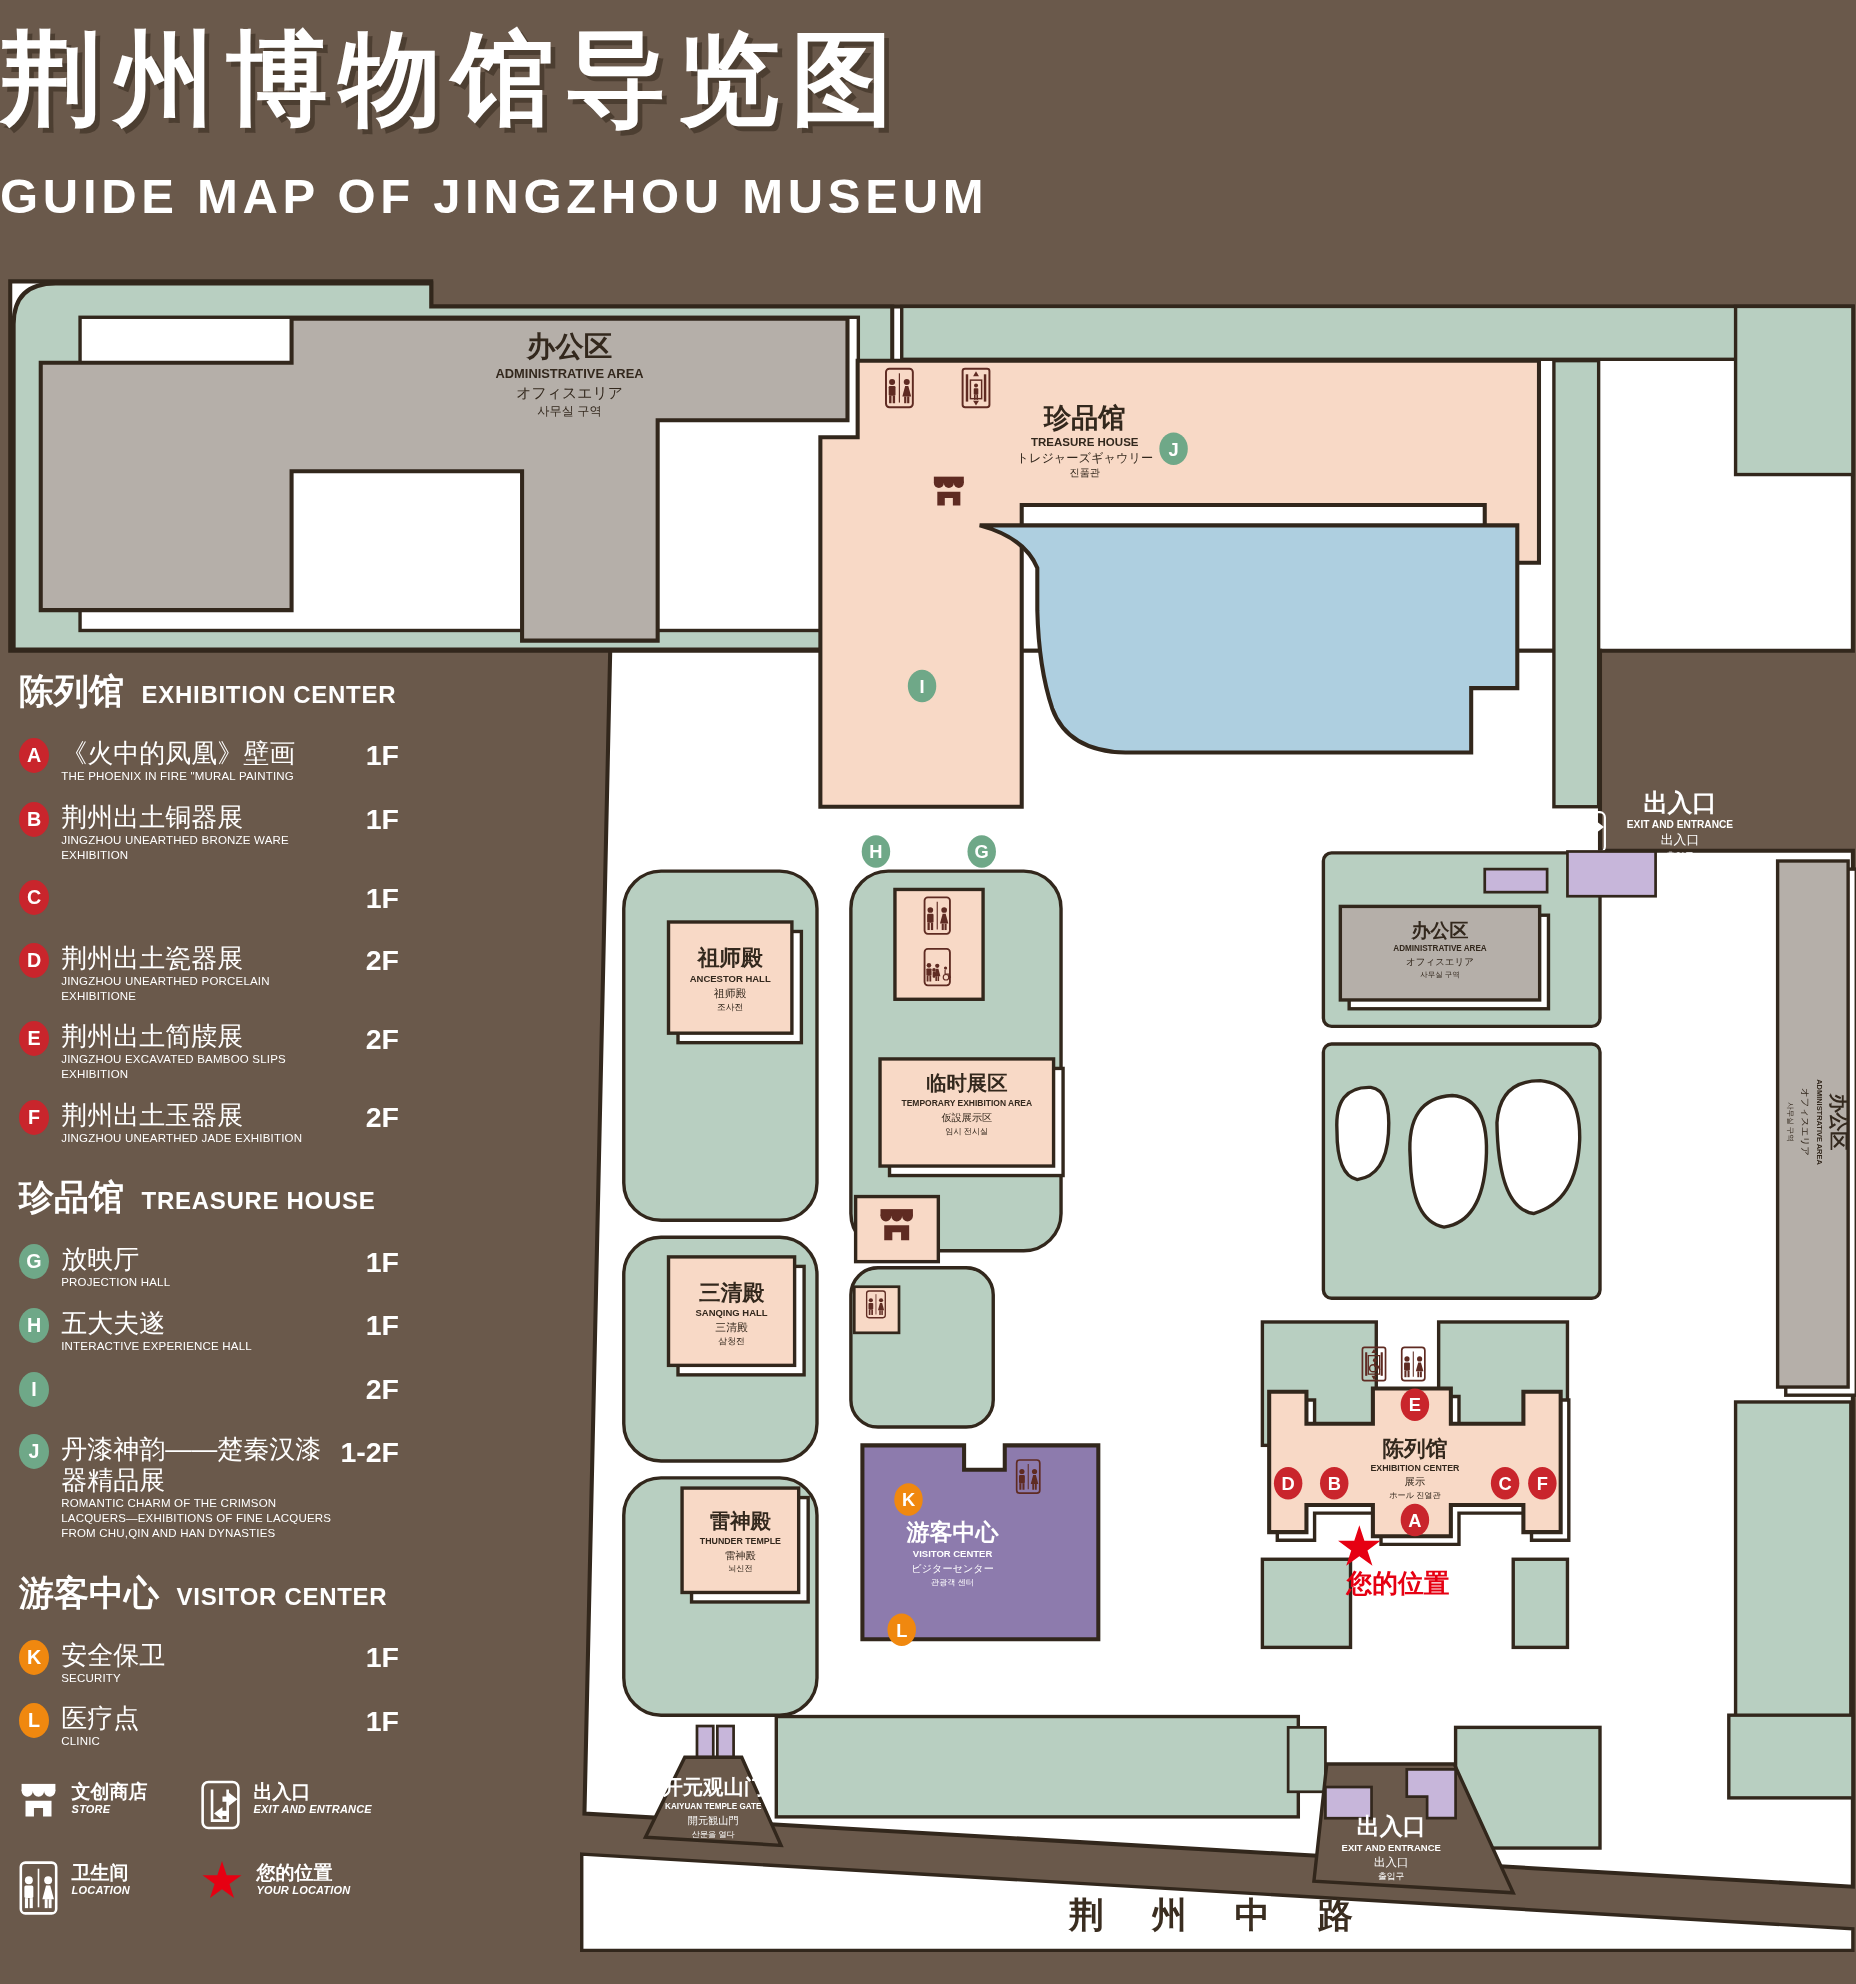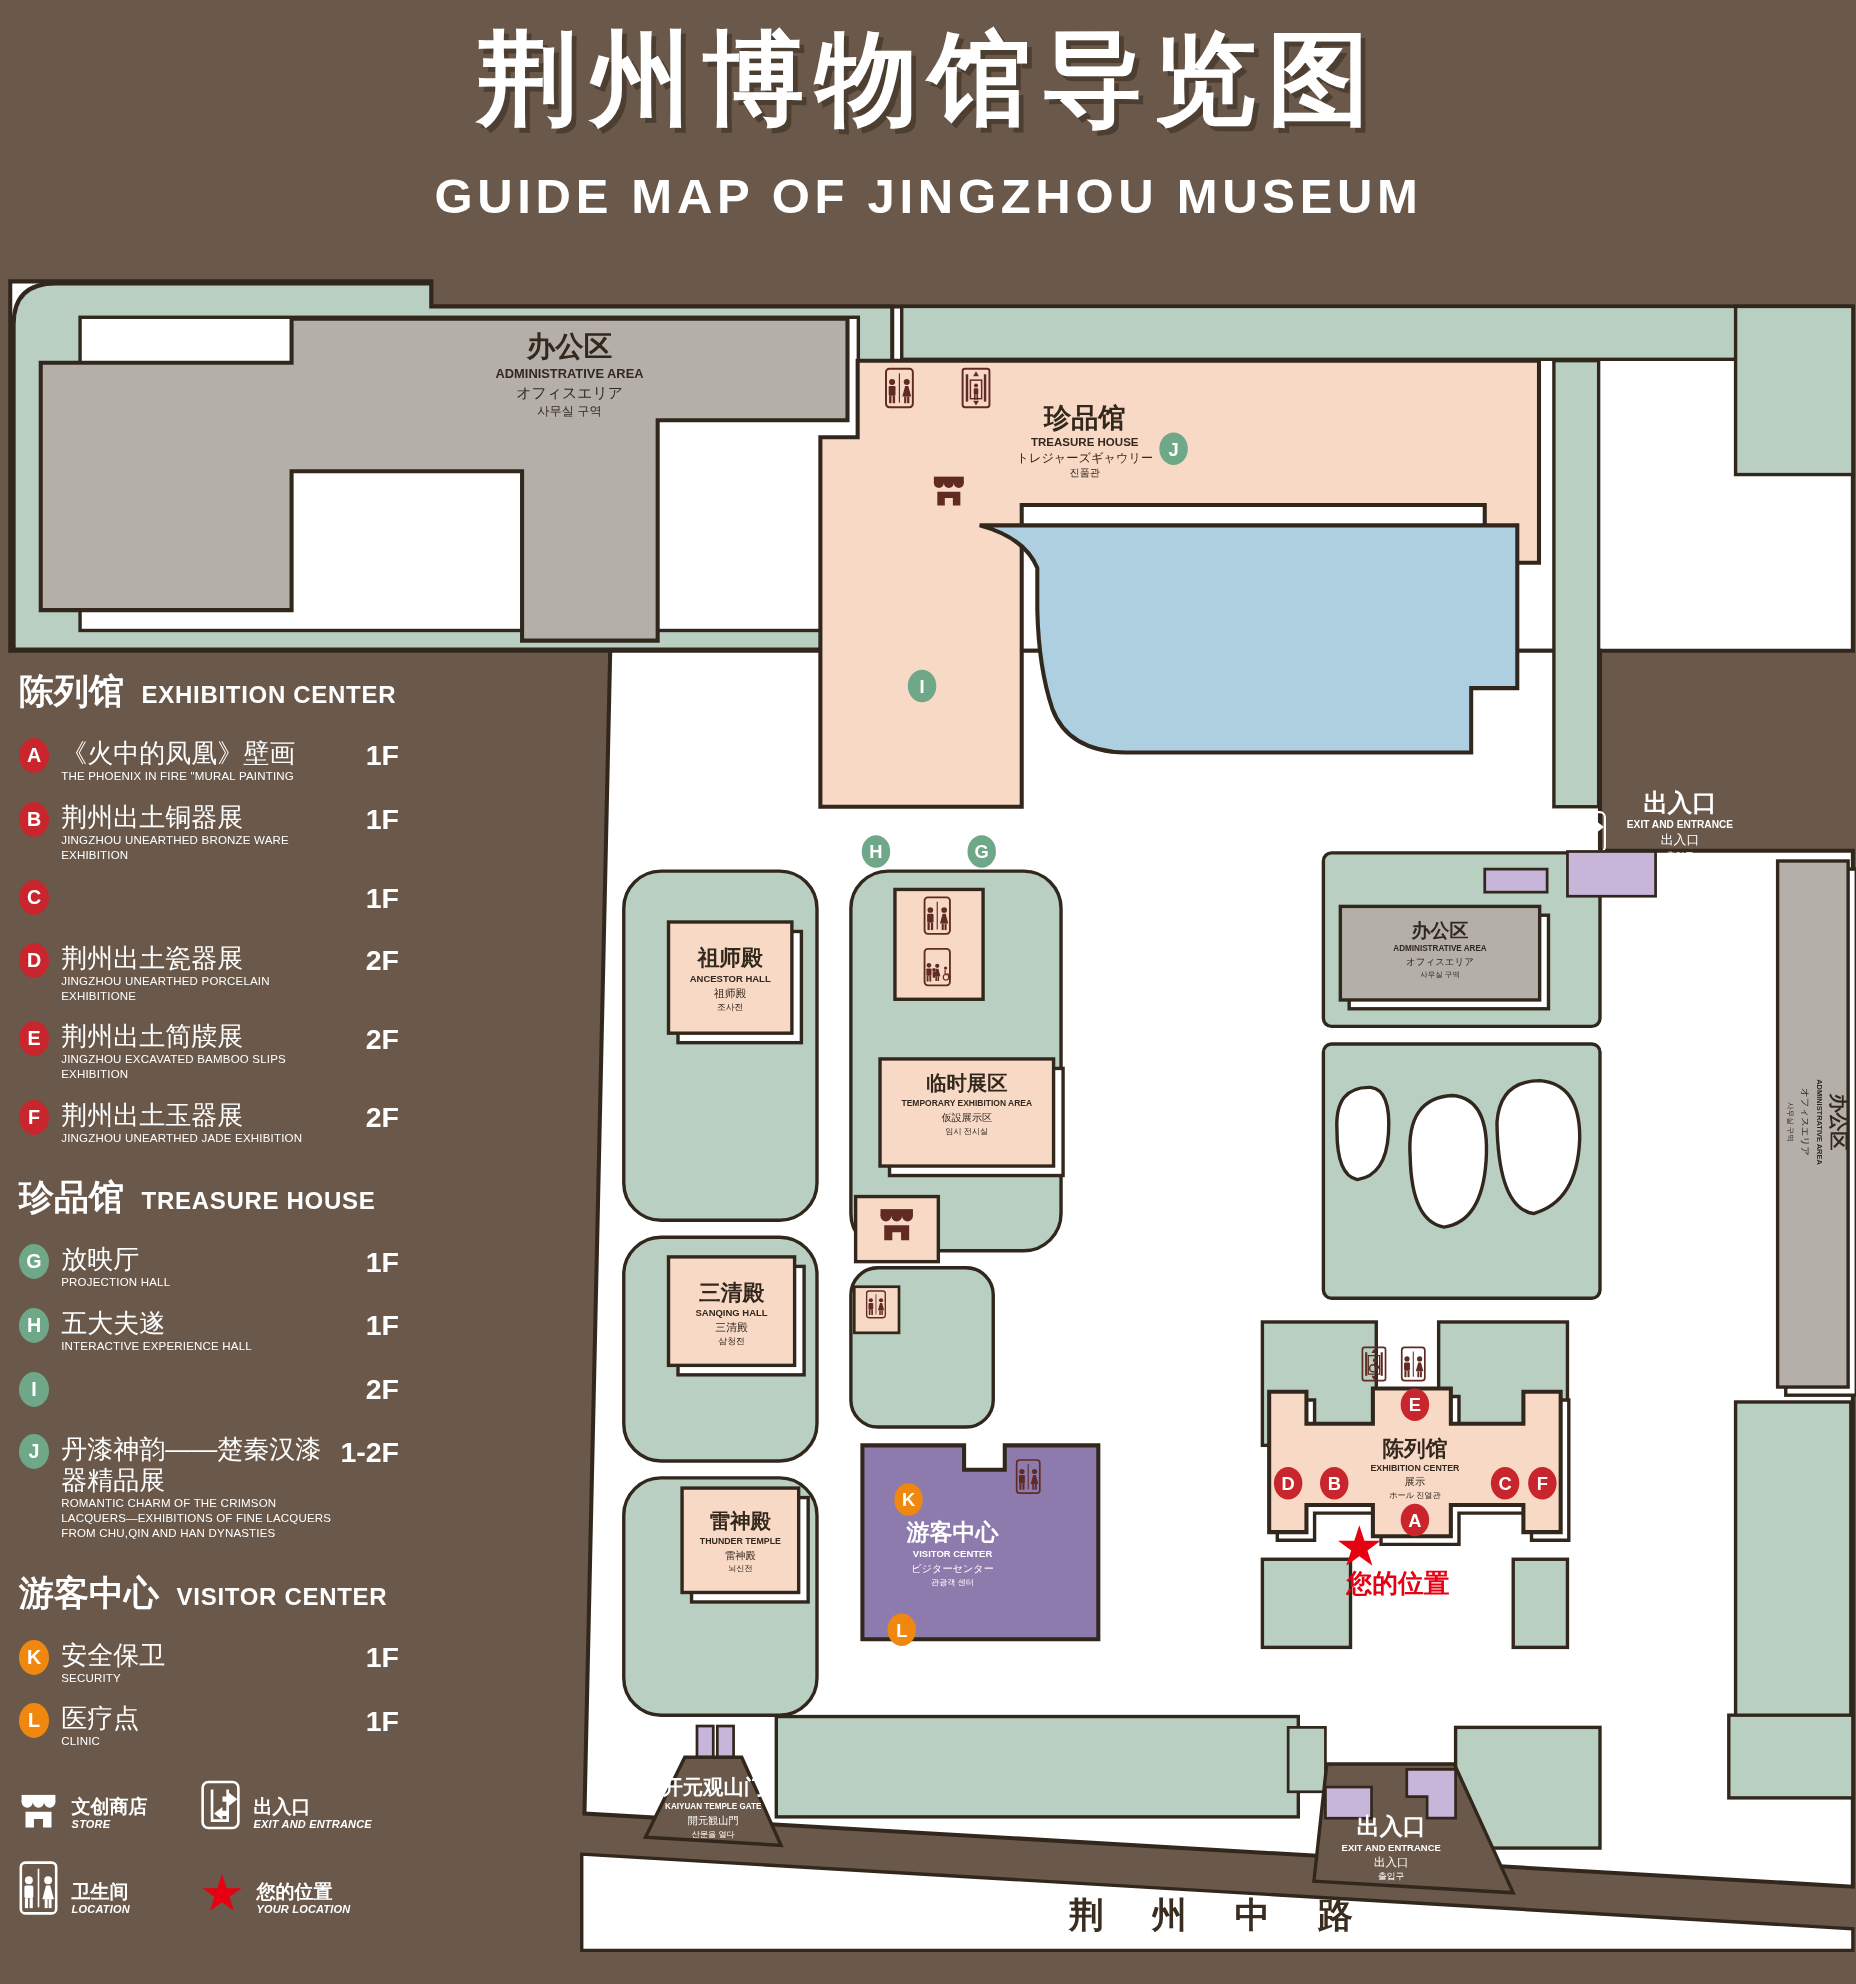--- a/index.html
+++ b/index.html
@@ -1,38 +1,38 @@
 <!DOCTYPE html>
 <html style="font-size:11px"><head>
 <meta charset="utf-8">
 <style>
   html,body{margin:0;padding:0;}
   body{width:1857px;height:1985px;background:#6a594b;position:relative;overflow:hidden;
        font-family:"Liberation Sans","DejaVu Sans",sans-serif;}
   .poster{position:absolute;inset:0;}
-  .header{position:absolute;top:0;left:0;width:100%;text-align:center;color:#fff;}
+  .header{position:absolute;top:0;left:0;width:100%;color:#fff;}
   .title{margin-top:12.2px;font-size:102px;font-weight:bold;letter-spacing:11px;
          text-shadow:4.7px 4.7px 0 rgba(40,28,18,.45);}
   .subtitle{margin-top:19px;font-size:49px;font-weight:bold;letter-spacing:4.7px;}
   svg.map{position:absolute;left:0;top:0;}
   
   .legend{position:absolute;left:19px;top:668px;width:380px;color:#fff;}
   .sechead{display:flex;align-items:baseline;gap:17.6px;margin:28.5px 0 23px 0;}
   .sechead .hcn{font-size:35px;font-weight:bold;}
   .sechead .hen{font-size:24px;font-weight:bold;letter-spacing:0.7px;}
   .item{position:relative;display:flex;gap:12.2px;margin-bottom:17.6px;padding-right:62px;min-height:45px;}
   .badge{flex:0 0 30px;width:30px;height:35px;border-radius:50%;text-align:center;
          line-height:35px;font-size:19.7px;font-weight:bold;color:#fff;}
   .badge.red{background:#c9252c;} .badge.grn{background:#6fa888;} .badge.org{background:#f0880f;}
   .itxt{flex:1;}
   .icn{display:block;font-size:26px;line-height:31px;}
   .ien{display:block;font-size:11.5px;line-height:15px;letter-spacing:0.2px;max-width:292px;}
   .floor{position:absolute;right:0;top:1.4px;font-size:28.5px;font-weight:bold;}
   .symbols{display:grid;grid-template-columns:175px 1fr;row-gap:31px;column-gap:6.8px;margin-top:31px;}
-  .symcell{display:flex;align-items:flex-end;gap:13.6px;color:#fff;}
+  .symcell{display:flex;align-items:flex-start;gap:13.6px;color:#fff;}
   .symcell svg{flex:0 0 auto;}
   .scn{font-size:19px;font-weight:bold;line-height:23px;}
   .sen{font-size:11px;font-weight:bold;letter-spacing:0.2px;font-style:italic;}
   .star-red{color:#e60012;}
   
   text{font-family:"Liberation Sans","DejaVu Sans",sans-serif;}
   .tb{font-weight:bold;}
   .dk{fill:#33281d;} .wh{fill:#fff;} .red{fill:#e60012;}
 </style>
 </head>

